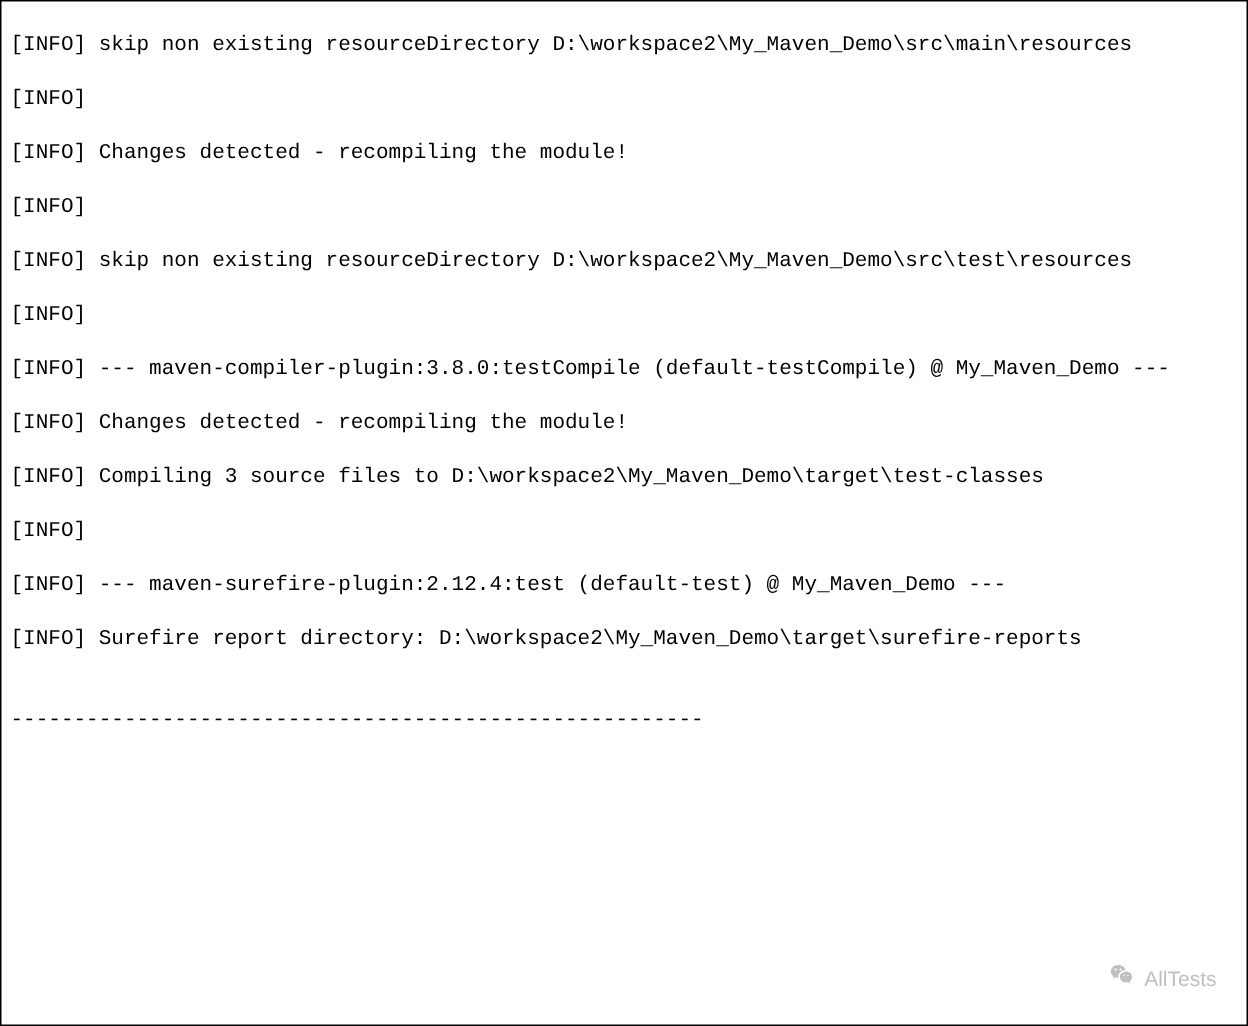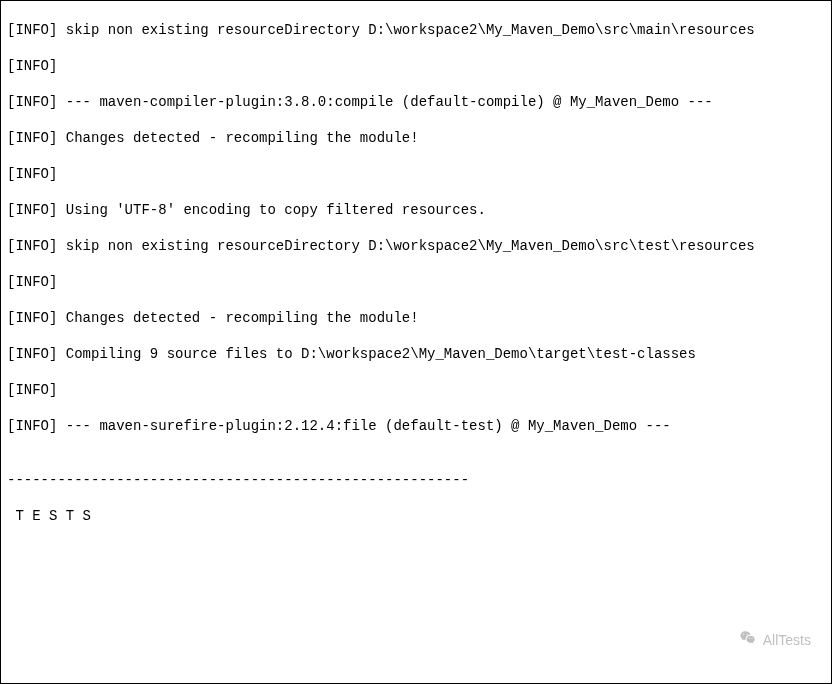--- a/index.html
+++ b/index.html
@@ -15,48 +15,47 @@
     border:1px solid #000;
     box-sizing:border-box;
   }
   #console{
     white-space:pre;
     padding:2px 6px 6px 6px;
   }
   .ln{display:block;}
   .watermark{
     position:absolute;
-    right:20px;bottom:32px;
+    right:20px;bottom:20px;
     color:#b0b0b0;
     font-family:Arial,sans-serif;
     font-size:14px;
     display:flex;align-items:center;gap:6px;
     opacity:.8;
   }
   .watermark svg{width:18px;height:18px;fill:#b0b0b0;}
 </style>
 </head>
 <body>
 
 <div id="console">
 <span class="ln">[INFO] skip non existing resourceDirectory D:\workspace2\My_Maven_Demo\src\main\resources</span>
 <span class="ln">[INFO]</span>
-<span class="ln">[INFO] --- maven-compiler-plugin:3.8.0:compile (default-compile) @ My_Maven_Demo ---</span>
 <span class="ln">[INFO] Changes detected - recompiling the module!</span>
 <span class="ln">[INFO]</span>
-<span class="ln">[INFO] Using 'UTF-8' encoding to copy filtered resources.</span>
 <span class="ln">[INFO] skip non existing resourceDirectory D:\workspace2\My_Maven_Demo\src\test\resources</span>
 <span class="ln">[INFO]</span>
+<span class="ln">[INFO] --- maven-compiler-plugin:3.8.0:testCompile (default-testCompile) @ My_Maven_Demo ---</span>
 <span class="ln">[INFO] Changes detected - recompiling the module!</span>
-<span class="ln">[INFO] Compiling 9 source files to D:\workspace2\My_Maven_Demo\target\test-classes</span>
+<span class="ln">[INFO] Compiling 3 source files to D:\workspace2\My_Maven_Demo\target\test-classes</span>
 <span class="ln">[INFO]</span>
-<span class="ln">[INFO] --- maven-surefire-plugin:2.12.4:file (default-test) @ My_Maven_Demo ---</span>
+<span class="ln">[INFO] --- maven-surefire-plugin:2.12.4:test (default-test) @ My_Maven_Demo ---</span>
+<span class="ln">[INFO] Surefire report directory: D:\workspace2\My_Maven_Demo\target\surefire-reports</span>
 <span class="ln"></span>
 <span class="ln">-------------------------------------------------------</span>
-<span class="ln"> T E S T S</span>
 
 
 
 
 
 
 
 <span class="ln"></span>
 
 <span class="ln"></span>

